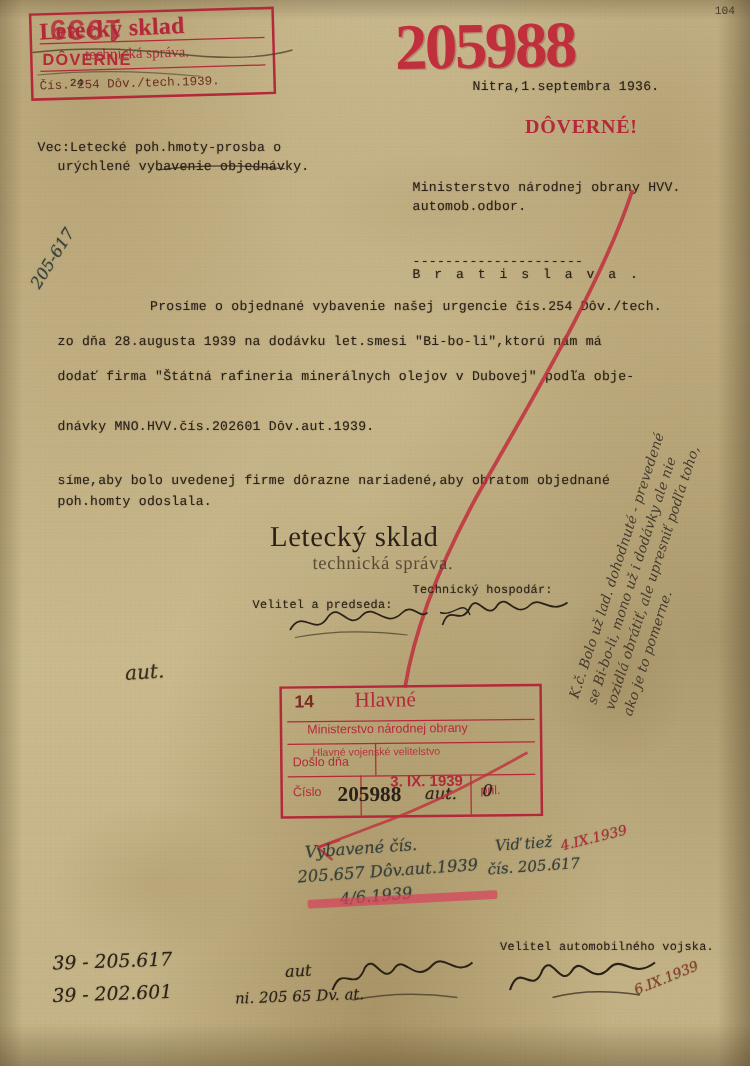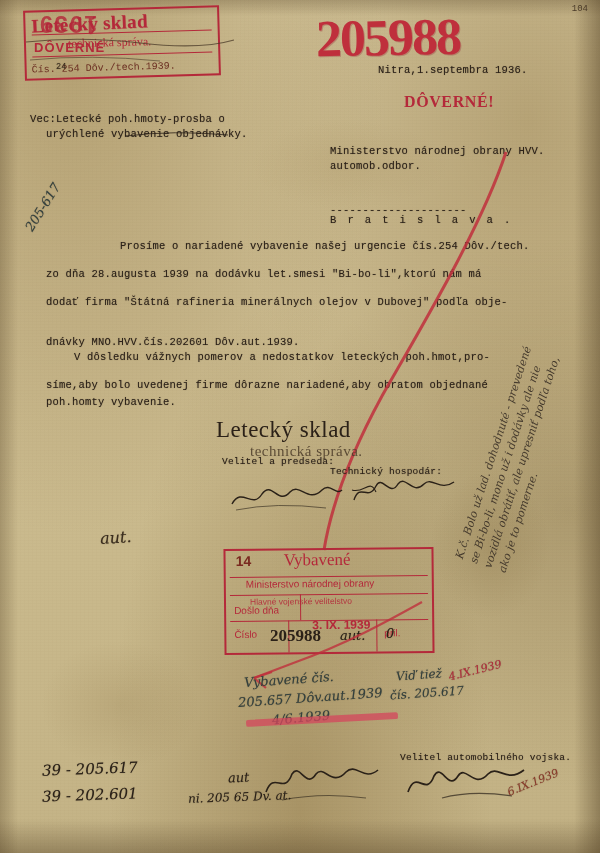--- a/index.html
+++ b/index.html
@@ -138,21 +138,21 @@
     font-family: "Liberation Serif", serif;
     font-size: 52px;
     font-weight: bold;
     color: #bf2f3c;
     letter-spacing: -2px;
     transform: rotate(-1deg);
     text-shadow: 1px 1px 0 rgba(150,30,45,.3);
   }
   #duverne-top {
     position: absolute;
-    left: 404px; top: 93px;
+    left: 420px; top: 93px;
     font-family: "Liberation Serif", serif;
     font-size: 16px;
     font-weight: bold;
     color: #b4293a;
     letter-spacing: .6px;
   }
 
   
   #red-slash {
     position: absolute;
@@ -267,35 +267,34 @@
     <path d="M2 10 Q50 4 104 9" stroke="#2b2118" stroke-width="1" fill="none" opacity=".8"></path>
   </svg>
 
   <div class="tw" style="left:330px;top:145px;">Ministerstvo národnej obrany HVV.</div>
   <div class="tw" style="left:330px;top:160px;">automob.odbor.</div>
   <div class="tw spaced" style="left:330px;top:190px;">B r a t i s l a v a .</div>
   <div class="tw" style="left:330px;top:204px;">---------------------</div>
 
   <div class="hand" style="left:22px;top:226px;font-size:13px;transform:rotate(-58deg);transform-origin:left top;color:#33413f;">205-617</div>
 
-  <div class="tw" style="left:120px;top:240px;">Prosíme o nariadené vybavenie našej urgencie čís.254 Dôv./tech.</div>
+  <div class="tw" style="left:120px;top:240px;">Prosíme o objednané vybavenie našej urgencie čís.254 Dôv./tech.</div>
   <div class="tw" style="left:46px;top:268px;">zo dňa 28.augusta 1939 na dodávku let.smesi "Bi-bo-li",ktorú nám má</div>
   <div class="tw" style="left:46px;top:296px;">dodať firma "Štátná rafineria minerálnych olejov v Dubovej" podľa obje-</div>
   <div class="tw" style="left:46px;top:336px;">dnávky MNO.HVV.čís.202601 Dôv.aut.1939.</div>
-  <div class="tw" style="left:74px;top:351px;">V dôsledku vážnych pomerov a nedostatkov leteckých poh.hmot,pro-</div>
   <div class="tw" style="left:46px;top:379px;">síme,aby bolo uvedenej firme dôrazne nariadené,aby obratom objednané</div>
-  <div class="tw" style="left:46px;top:396px;">poh.homty vybavenie.</div>
+  <div class="tw" style="left:46px;top:396px;">poh.homty odoslala.</div>
 
   <svg id="red-slash" viewBox="0 0 300 460">
     <path d="M274 6 C250 80 190 180 150 250 C120 305 100 355 92 404" stroke="#bf2f3c" stroke-width="3" fill="none" opacity=".85"></path>
   </svg>
 
   <div style="position:absolute;left:216px;top:417px;font-family:'Liberation Serif',serif;font-size:23px;color:#2b2118;letter-spacing:.5px;">Letecký sklad</div>
   <div style="position:absolute;left:250px;top:443px;font-family:'Liberation Serif',serif;font-size:15px;color:#4a3a28;letter-spacing:.5px;opacity:.85;">technická správa.</div>
-  <div class="tw small" style="left:202px;top:456px;margin-left:20px;">Velitel a predseda:</div>
+  <div class="tw small" style="left:202px;top:478px;">Velitel a predseda:</div>
   <div class="tw small" style="left:330px;top:466px;">Technický hospodár:</div>
 
   <svg class="ink" style="left:226px;top:478px;width:120px;height:40px;">
     <path d="M6 26 C16 8 26 32 36 16 C46 2 52 28 64 14 C74 4 82 26 96 12 C104 4 110 18 116 12" stroke="#2a2118" stroke-width="1.4" fill="none"></path>
     <path d="M10 32 Q50 24 100 30" stroke="#2a2118" stroke-width="1" fill="none" opacity=".6"></path>
   </svg>
   <div class="hand dark" style="left:232px;top:482px;font-size:13px;opacity:0;">Štadúczy</div>
 
   <svg class="ink" style="left:350px;top:472px;width:110px;height:42px;">
     <path d="M4 28 C10 10 18 30 26 14 C32 2 40 26 48 12 C56 2 62 24 74 12 C82 4 90 20 104 10" stroke="#2a2118" stroke-width="1.4" fill="none"></path>
@@ -306,21 +305,21 @@
   <div class="hand" style="left:100px;top:528px;font-size:16px;color:#3a2d1e;transform:rotate(-4deg);">aut.</div>
 
   <div class="stampbox" id="stamp-duverne">
     <div class="inner-line" style="top:26px;"></div>
     <div class="inner-line" style="top:44px;"></div>
     <div class="inner-line" style="top:70px;"></div>
     <div class="vline" style="left:74px;top:44px;height:26px;"></div>
     <div class="vline" style="left:62px;top:70px;height:32px;"></div>
     <div class="vline" style="left:150px;top:70px;height:32px;"></div>
     <div class="dv-txt" style="left:10px;top:2px;font-size:14px;font-weight:bold;color:#7a2a20;text-align:center;">14</div>
-    <div class="dv-txt" style="left:58px;top:0px;font-size:17px;font-family:'Liberation Serif',serif;">Vybavené</div>
+    <div class="dv-txt" style="left:58px;top:0px;font-size:17px;font-family:'Liberation Serif',serif;">Hlavné</div>
     <div class="dv-txt" style="left:20px;top:28px;font-size:10px;">Ministerstvo národnej obrany</div>
     <div class="dv-txt" style="left:24px;top:46px;font-size:8.5px;opacity:.9;">Hlavné vojenské velitelstvo</div>
     <div class="dv-txt" style="left:8px;top:54px;font-size:10px;">Došlo dňa</div>
     <div class="dv-txt" style="left:86px;top:68px;font-size:12px;font-weight:bold;">3. IX. 1939</div>
     <div class="dv-txt" style="left:8px;top:78px;font-size:10px;">Číslo</div>
     <div class="dv-txt" style="left:158px;top:78px;font-size:10px;">pril.</div>
   </div>
   <div style="position:absolute;left:270px;top:626px;font-family:'Liberation Serif',serif;font-size:17px;font-weight:bold;color:#2b2118;">205988</div>
   <div class="hand dark" style="left:340px;top:628px;font-size:13px;">aut.</div>
   <div class="hand dark" style="left:386px;top:626px;font-size:13px;">0</div>

